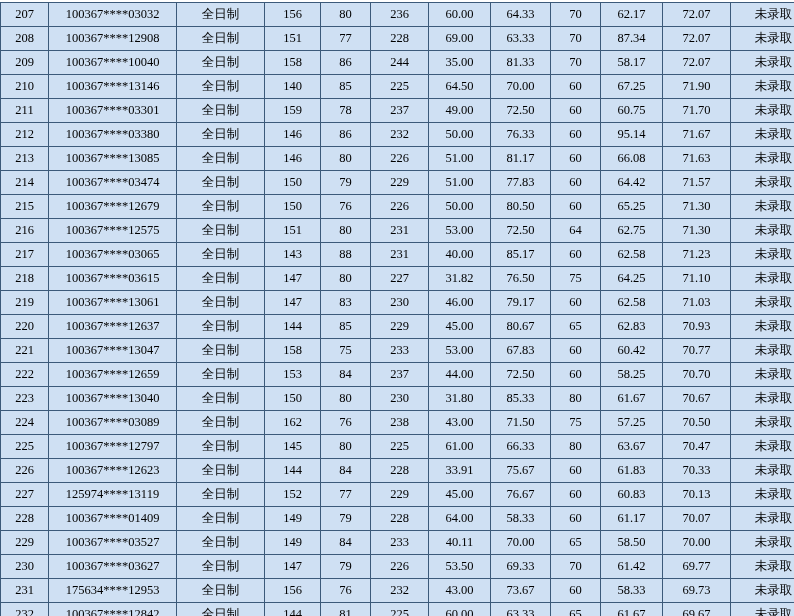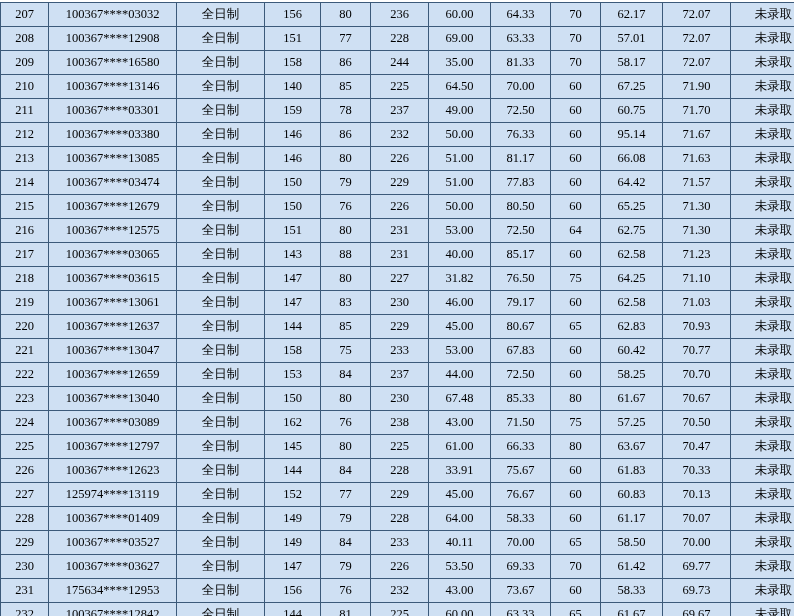--- a/index.html
+++ b/index.html
@@ -89,27 +89,27 @@
         <tr>
           <td>208</td>
           <td class="id">100367****12908</td>
           <td>全日制</td>
           <td>151</td>
           <td>77</td>
           <td>228</td>
           <td>69.00</td>
           <td>63.33</td>
           <td>70</td>
-          <td>57.01</td>
+          <td>87.34</td>
           <td>72.07</td>
           <td class="result">未录取</td>
         </tr>
         <tr>
           <td>209</td>
-          <td class="id">100367****16580</td>
+          <td class="id">100367****10040</td>
           <td>全日制</td>
           <td>158</td>
           <td>86</td>
           <td>244</td>
           <td>35.00</td>
           <td>81.33</td>
           <td>70</td>
           <td>58.17</td>
           <td>72.07</td>
           <td class="result">未录取</td>
@@ -296,21 +296,21 @@
           <td>70.70</td>
           <td class="result">未录取</td>
         </tr>
         <tr>
           <td>223</td>
           <td class="id">100367****13040</td>
           <td>全日制</td>
           <td>150</td>
           <td>80</td>
           <td>230</td>
-          <td>67.48</td>
+          <td>31.80</td>
           <td>85.33</td>
           <td>80</td>
           <td>61.67</td>
           <td>70.67</td>
           <td class="result">未录取</td>
         </tr>
         <tr>
           <td>224</td>
           <td class="id">100367****03089</td>
           <td>全日制</td>

